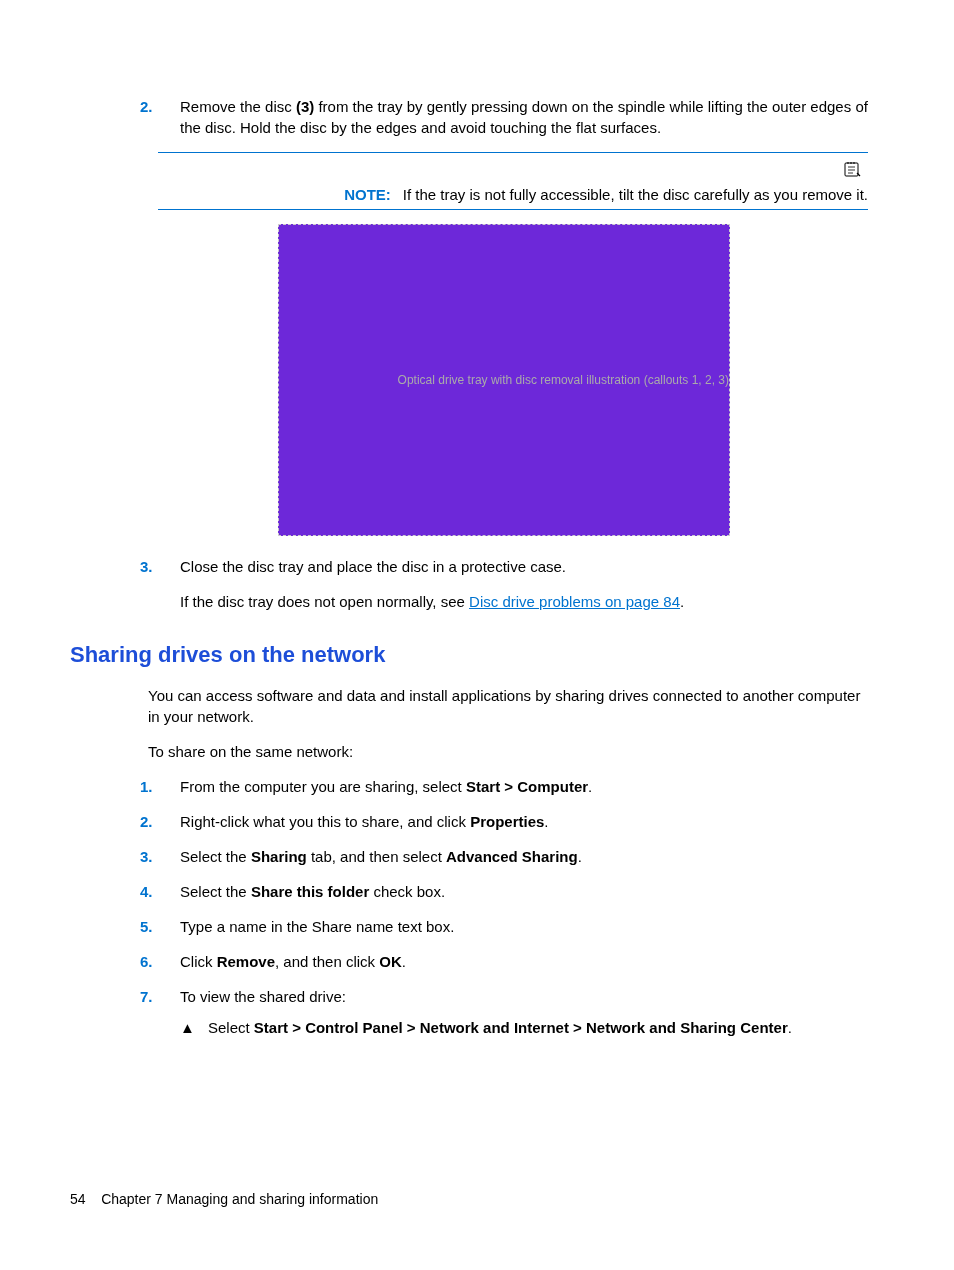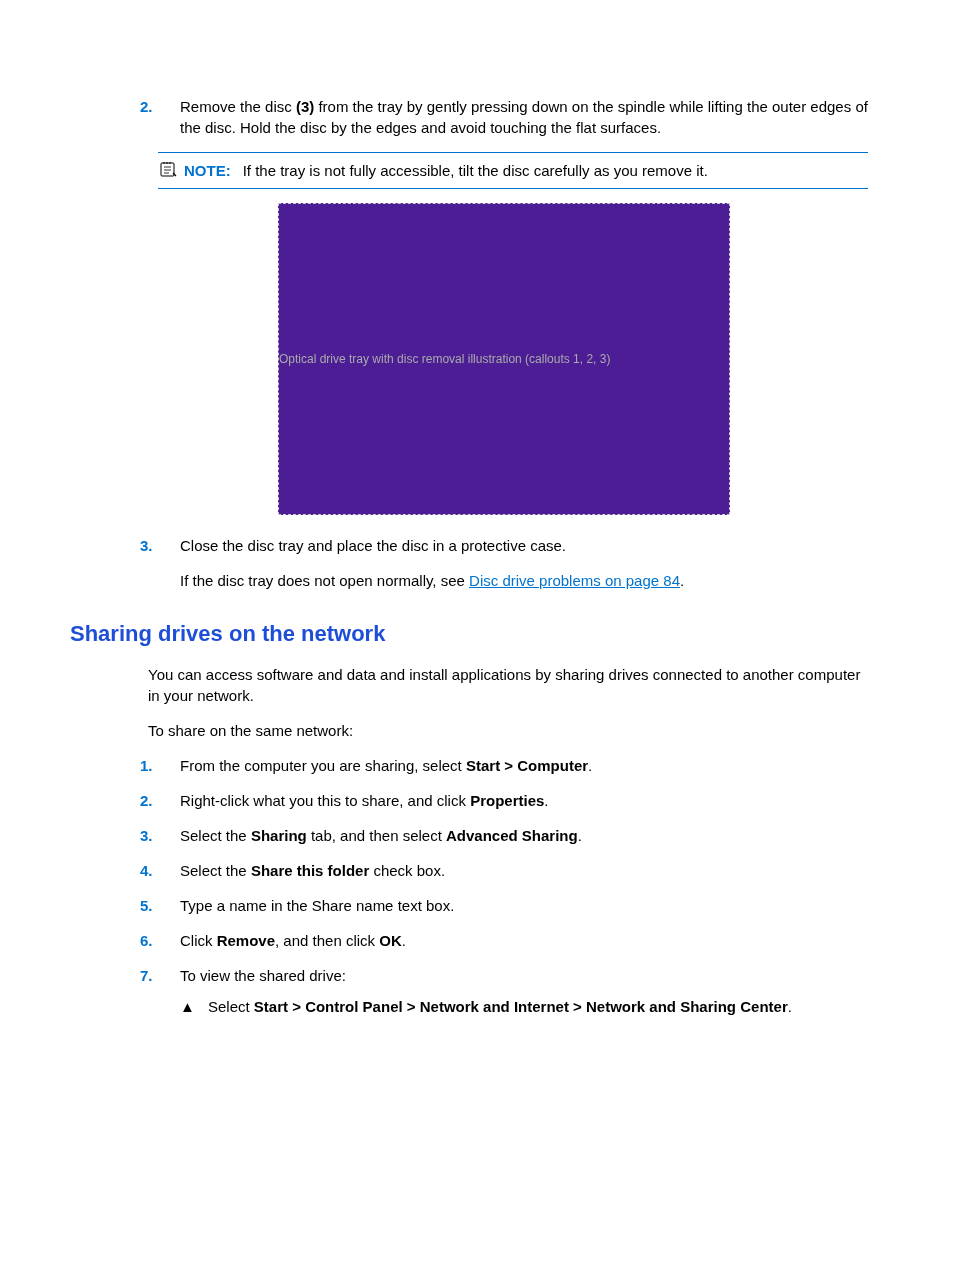--- a/index.html
+++ b/index.html
@@ -34,43 +34,44 @@
   .ol-body {
     flex: 1;
   }
   .bold { font-weight: bold; }
   .note-box {
     border-top: 1px solid #0073cf;
     border-bottom: 1px solid #0073cf;
     padding: 4px 0;
     margin: 8px 0 14px 0;
     display: flex;
-    align-items: center;
+    align-items: flex-end;
+    flex-direction: column;
   }
   .note-icon {
     width: 20px;
     flex-shrink: 0;
     margin-right: 6px;
     margin-top: 2px;
   }
   .note-label {
     color: #0073cf;
     font-weight: bold;
     margin-right: 12px;
   }
   .note-text { flex: 1; }
   .img-placeholder {
     width: 450px;
     height: 310px;
     margin: 8px auto 20px auto;
-    background: #4c1d95;
+    background: #6d28d9;
     border: 1px dashed #ccc;
     display: flex;
     align-items: center;
-    justify-content: flex-start;
+    justify-content: flex-end;
     color: #aaa;
     font-size: 12px;
   }
   .indent-para {
     margin: 8px 0 4px 40px;
   }
   a.link {
     color: #0073cf;
     text-decoration: underline;
   }
@@ -198,14 +199,17 @@
 
     <div class="sub-bullet">
       <div class="marker">▲</div>
       <div>
         <span>Select </span><span class="bold">Start &gt; Control Panel &gt; Network and Internet &gt; Network and Sharing Center</span><span>.</span>
       </div>
     </div>
 
   </div>
 
+  <div class="footer">
+    <span>54</span>&nbsp;&nbsp;&nbsp;&nbsp;<span>Chapter 7   Managing and sharing information</span>
+  </div>
 
 </div>
 
 </body></html>

